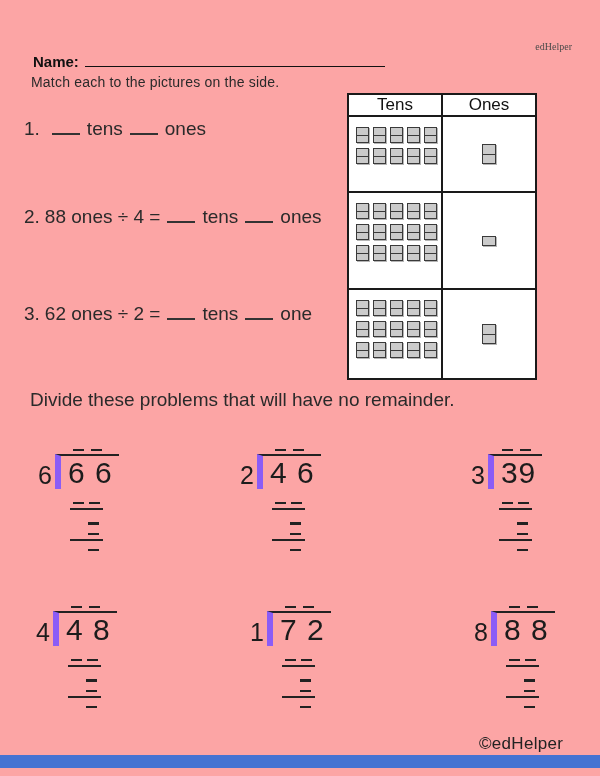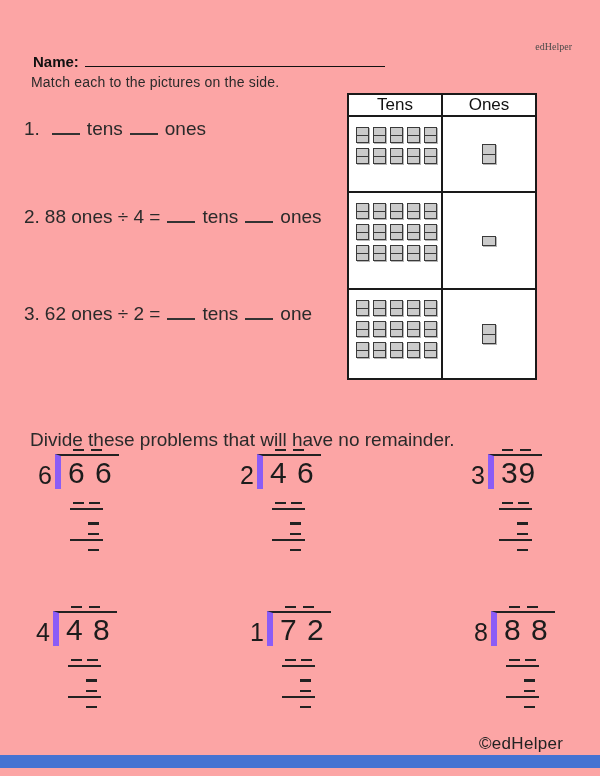--- a/index.html
+++ b/index.html
@@ -33,21 +33,21 @@
   .bt-rowsep{ border-top:2.5px solid #1a1a1a; }
   .tens-cell{ padding:10px 0 0 7px; }
   .tens-grid{ display:flex; flex-wrap:wrap; width:84px; column-gap:4px; row-gap:5px; }
   .blk{ width:13px; height:16px; box-sizing:border-box; background:#cbcbcb; border:1.5px solid #3a3a3a; box-shadow:1px 1px 0 #b5b5b5; }
   .blk::after{ content:""; display:block; height:6.5px; border-bottom:1.5px solid #3a3a3a; }
   .ones-cell{ display:flex; align-items:center; justify-content:center; }
   .blk-double{ width:14px; height:20px; box-sizing:border-box; background:#cbcbcb; border:1.5px solid #3a3a3a; box-shadow:1px 1px 0 #b5b5b5; }
   .blk-double::after{ content:""; display:block; height:8.5px; border-bottom:1.5px solid #3a3a3a; }
   .blk-single{ width:14px; height:10px; box-sizing:border-box; background:#cbcbcb; border:1.5px solid #3a3a3a; box-shadow:1px 1px 0 #b5b5b5; }
   
-  .instruction-divide{ position:absolute; left:30px; top:389px; font-size:19px; color:#2a2a2a;margin-top:40px; }
+  .instruction-divide{ position:absolute; left:30px; top:389px; font-size:19px; color:#2a2a2a; }
   .division{ position:absolute; display:grid; grid-template-columns:auto auto; }
   .dv1{ left:38px;  top:449px; } .dv2{ left:240px; top:449px; } .dv3{ left:471px; top:449px; }
   .dv4{ left:36px;  top:606px; } .dv5{ left:250px; top:606px; } .dv6{ left:474px; top:606px; }
   .quot-row{ grid-column:2; display:flex; gap:7px; justify-content:center; padding:0 5px 3px 7px; }
   .dash{ width:11px; height:2.2px; background:#222; }
   .divisor{ grid-column:1; align-self:end; font-size:25px; line-height:1; padding:0 3px 1px 0; color:#1c1c1c; }
   .dividend{
     grid-column:2; font-size:30px; line-height:1; color:#1c1c1c; letter-spacing:1px;
     border-left:6px solid #8b5cf6; border-top:2.2px solid #222; padding:2px 6px 1px 7px; white-space:pre;
   }

